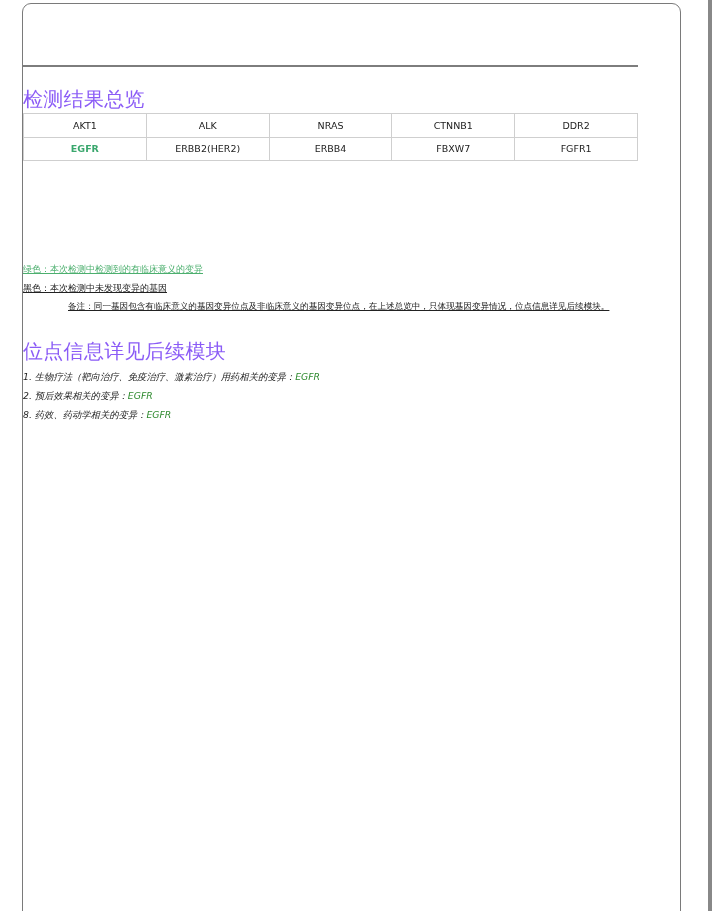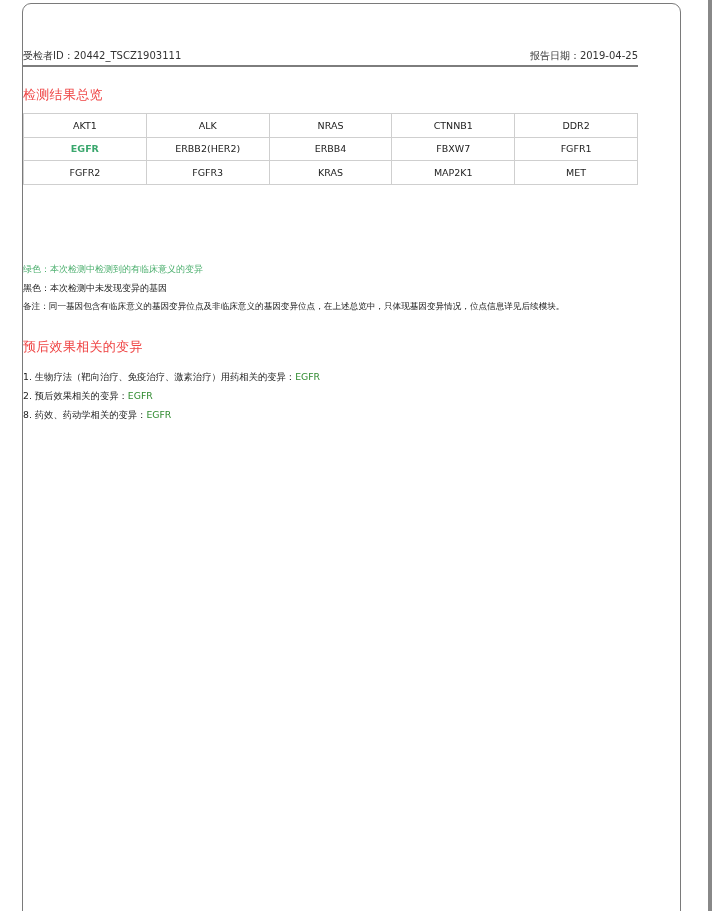--- a/index.html
+++ b/index.html
@@ -52,22 +52,22 @@
       position: absolute;
       left: 23px;
       top: 65px;
       width: 615px;
       height: 2px;
       background: #7d7d7d;
     }
     .section-title {
       position: absolute;
       left: 23px;
-      font-size: 13px;
-      color: #ef4444;
+      font-size: 20px;
+      color: #8b5cf6;
       font-weight: normal;
       letter-spacing: 0.3px;
     }
     .title-1 { top: 86px; }
     .title-2 { top: 338px; }
     table.genes {
       position: absolute;
       left: 23px;
       top: 113px;
       width: 615px;
@@ -84,80 +84,71 @@
     }
     table.genes td.hit {
       color: #3aa76d;
       font-weight: bold;
     }
     .legend-line {
       position: absolute;
       left: 23px;
       font-size: 9px;
       white-space: nowrap;
+      text-decoration: underline;
     }
     .legend-green { top: 263px; color: #4caf6e; }
     .legend-black { top: 282px; color: #222222; }
-    .legend-note  { top: 301px; color: #222222; font-size: 8.6px; }
+    .legend-note  { top: 301px; color: #222222; font-size: 8.6px; margin-left: 45px; }
     .item {
       position: absolute;
       left: 23px;
       font-size: 9.3px;
       color: #222222;
       white-space: nowrap;
+      font-style: italic;
     }
     .item .gene { color: #2f8a2f; }
     .item-1 { top: 371px; }
     .item-2 { top: 390px; }
     .item-3 { top: 409px; }
   </style>
 </head>
 <body>
 
 <div class="viewport">
   <div class="page"></div>
 
-  <div class="header-row">
-    <span><span>受检者ID：</span><span>20442_TSCZ1903111</span></span>
-    <span><span>报告日期：</span><span>2019-04-25</span></span>
-  </div>
   <div class="header-rule"></div>
 
   <div class="section-title title-1">检测结果总览</div>
 
   <table class="genes">
     <tbody id="gene-tbody">
         <tr>
           <td>AKT1</td>
           <td>ALK</td>
           <td>NRAS</td>
           <td>CTNNB1</td>
           <td>DDR2</td>
         </tr>
         <tr>
           <td class="hit">EGFR</td>
           <td>ERBB2(HER2)</td>
           <td>ERBB4</td>
           <td>FBXW7</td>
           <td>FGFR1</td>
         </tr>
-        <tr>
-          <td>FGFR2</td>
-          <td>FGFR3</td>
-          <td>KRAS</td>
-          <td>MAP2K1</td>
-          <td>MET</td>
-        </tr>
       </tbody>
   </table>
 
   <div class="legend-line legend-green">绿色：本次检测中检测到的有临床意义的变异</div>
   <div class="legend-line legend-black">黑色：本次检测中未发现变异的基因</div>
   <div class="legend-line legend-note">备注：同一基因包含有临床意义的基因变异位点及非临床意义的基因变异位点，在上述总览中，只体现基因变异情况，位点信息详见后续模块。</div>
 
-  <div class="section-title title-2">预后效果相关的变异</div>
+  <div class="section-title title-2">位点信息详见后续模块</div>
 
   <div class="item item-1"><span>1. 生物疗法（靶向治疗、免疫治疗、激素治疗）用药相关的变异：</span><span class="gene">EGFR</span></div>
   <div class="item item-2"><span>2. 预后效果相关的变异：</span><span class="gene">EGFR</span></div>
   <div class="item item-3"><span>8. 药效、药动学相关的变异：</span><span class="gene">EGFR</span></div>
 
   <div class="scrollbar"></div>
 </div>
 
 </body></html>

